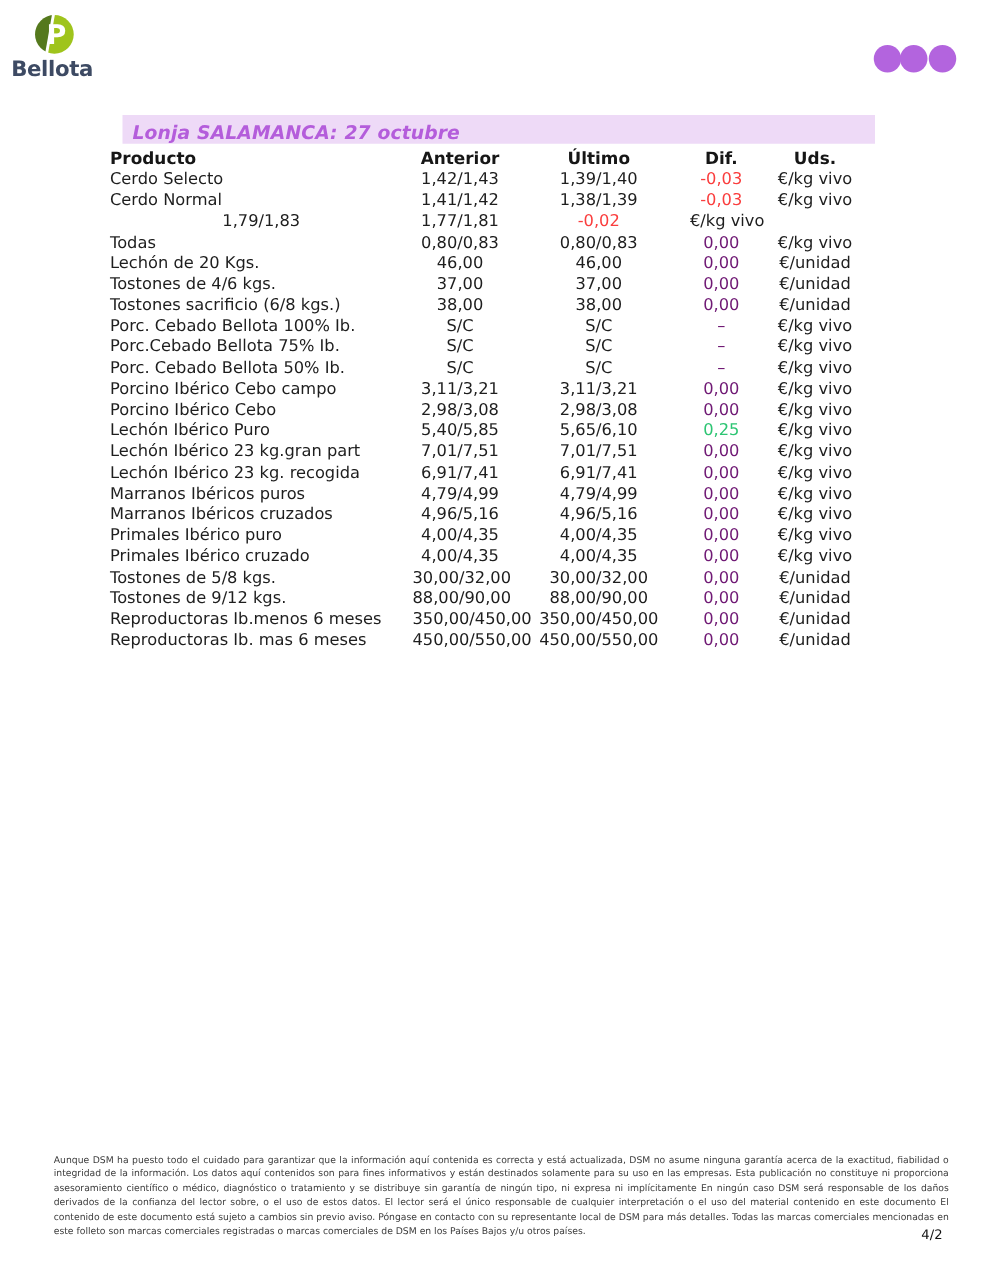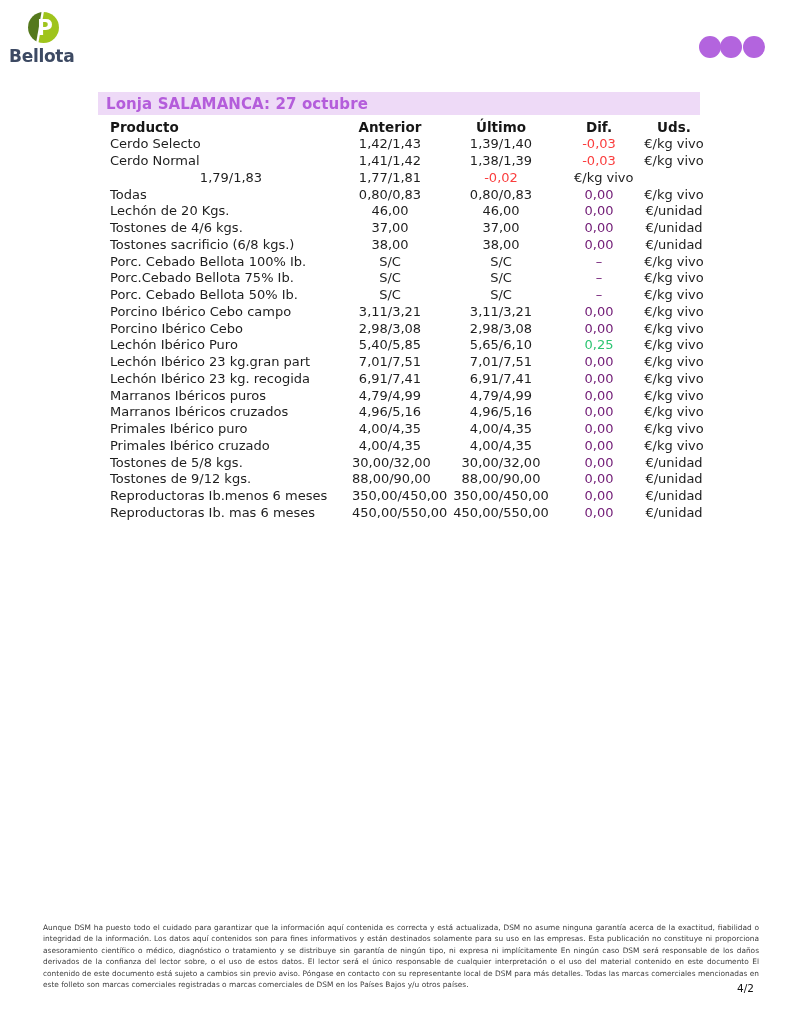--- a/index.html
+++ b/index.html
@@ -8,25 +8,25 @@
   .page { position:relative; width:791px; height:1024px; background:#fff; overflow:hidden; margin:0 auto; }
 
   
   .logo-mark { position:absolute; left:27px; top:11px; width:33px; height:33px; }
   .brand-text { position:absolute; left:9px; top:46px; font-size:17px; font-weight:700;
                 letter-spacing:-0.3px; color:#3d4a63; }
   .corner-dots { position:absolute; left:698px; top:34px; width:68px; height:26px; }
 
   
   .title-bar { position:absolute; left:98px; top:92px; width:602px; height:23px;
-               background:#eedaf7; display:flex; align-items:center; padding-left:8px; }
+               background:#eedaf7; display:flex; align-items:flex-end; padding-left:8px;font-style:italic; }
   .title-bar span { font-size:15px; font-weight:700; color:#b45ddb; letter-spacing:0.1px; }
 
   
-  .table { position:absolute; left:110px; top:118px; width:614px; font-size:13px; color:#1e1e1e; }
+  .table { position:absolute; left:88px; top:118px; width:614px; font-size:13px; color:#1e1e1e; }
   .trow { display:grid; grid-template-columns:242px 76px 146px 50px 100px;
           height:16.75px; align-items:center; white-space:nowrap; }
   .trow .c { overflow:visible; }
   .c.prod { text-align:left; }
   .c.num, .c.dif, .c.unit { text-align:center; }
   .thead { font-weight:700; font-size:13.5px; height:17px; margin-bottom:0.5px; color:#161616; }
   .dif-down { color:#fa3e3e; }
   .dif-up   { color:#2dc573; }
   .dif-flat { color:#701a75; }
 

